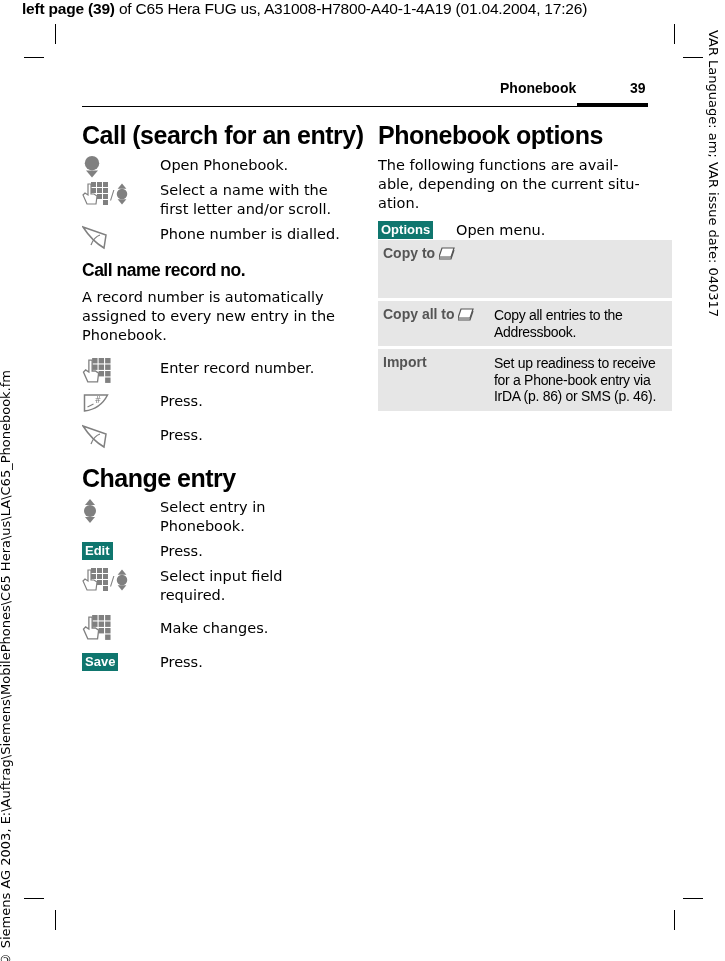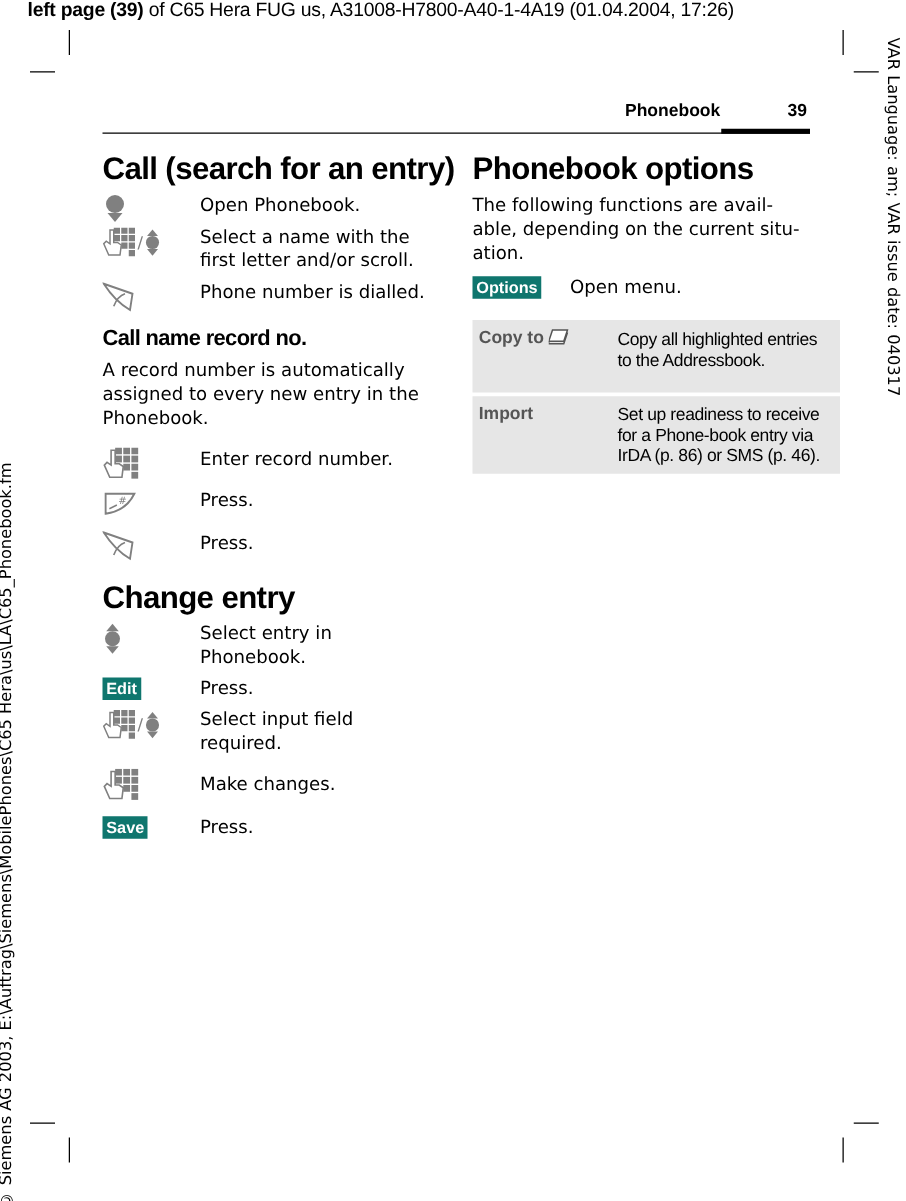--- a/index.html
+++ b/index.html
@@ -30,21 +30,21 @@
 
   .body-text { font-size:14.5px; line-height:19px; }
 
   .row { position:absolute; left:82px; width:270px; }
   .row .ic { position:absolute; left:0; top:0; }
   .row .tx { position:absolute; left:78px; top:0; font-size:14.5px; line-height:19px; width:200px; }
 
   .softkey { display:inline-block; background:#0f766e; color:#fff; font-family:"Liberation Sans", sans-serif; font-weight:bold; font-size:13px; padding:1px 3px; line-height:16px; }
 
   
-  .opt-table { left:378px; top:256px; width:294px; }
+  .opt-table { left:378px; top:240px; width:294px; }
   .opt-row { background:#e6e6e6; margin-bottom:3px; position:relative; font-family:"Liberation Sans", sans-serif; }
   .opt-key { position:absolute; left:5px; top:5px; font-weight:bold; color:#555; font-size:14px; }
   .opt-desc { margin-left:116px; padding:6px 4px 6px 0; font-size:14px; line-height:16.5px; letter-spacing:-0.3px; }
   .opt-foot { background:#e6e6e6; font-family:"Liberation Sans", sans-serif; font-size:14px; padding:3px 5px 4px 5px; letter-spacing:-0.2px; }
 </style>
 </head>
 <body>
 
 <div class="abs meta"><b>left page (39)</b><span> of C65 Hera FUG us, A31008-H7800-A40-1-4A19 (01.04.2004, 17:26)</span></div>
 
@@ -194,21 +194,26 @@
 <div class="abs" style="left:378px;top:219px;">
   <span class="softkey">Options</span>
 </div>
 <div class="abs body-text" style="left:456px;top:221px;">Open menu.</div>
 
 <div class="abs opt-table">
   <div class="opt-row" style="min-height:58px;">
     <div class="opt-key"><span>Copy to</span> <svg width="16" height="15" viewBox="0 0 16 15" style="vertical-align:-2px">
           <use href="#book"></use>
         </svg></div>
-    <div class="opt-desc" style="padding-top:7px;">Copy all highlighted entries to the Addressbook.</div>
+  </div>
+  <div class="opt-row">
+    <div class="opt-key"><span>Copy all to</span> <svg width="16" height="15" viewBox="0 0 16 15" style="vertical-align:-2px">
+          <use href="#book"></use>
+        </svg></div>
+    <div class="opt-desc">Copy all entries to the Addressbook.</div>
   </div>
   <div class="opt-row">
     <div class="opt-key">Siemens all</div>
   </div>
   <div class="opt-row">
     <div class="opt-key">Import</div>
     <div class="opt-desc">Set up readiness to receive for a Phone-book entry via IrDA (p. 86) or SMS (p. 46).</div>
   </div>
 </div>
 

